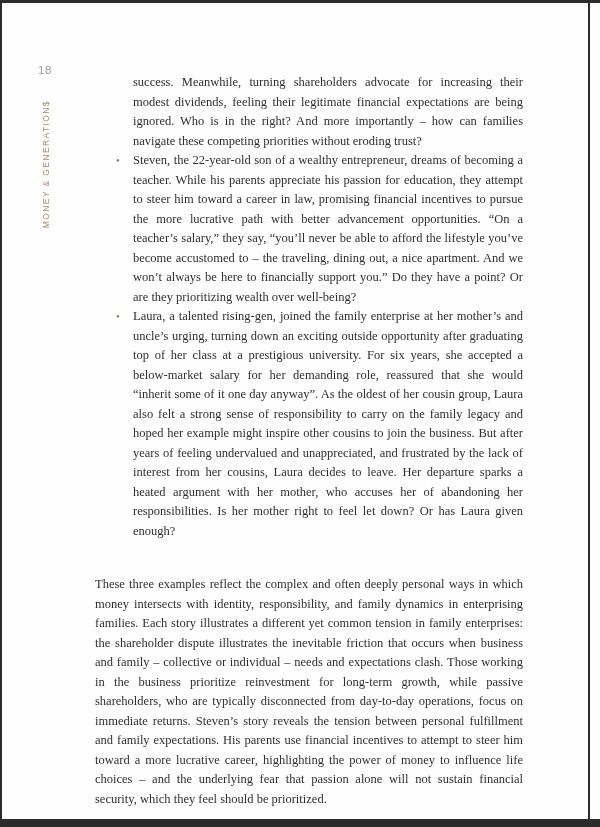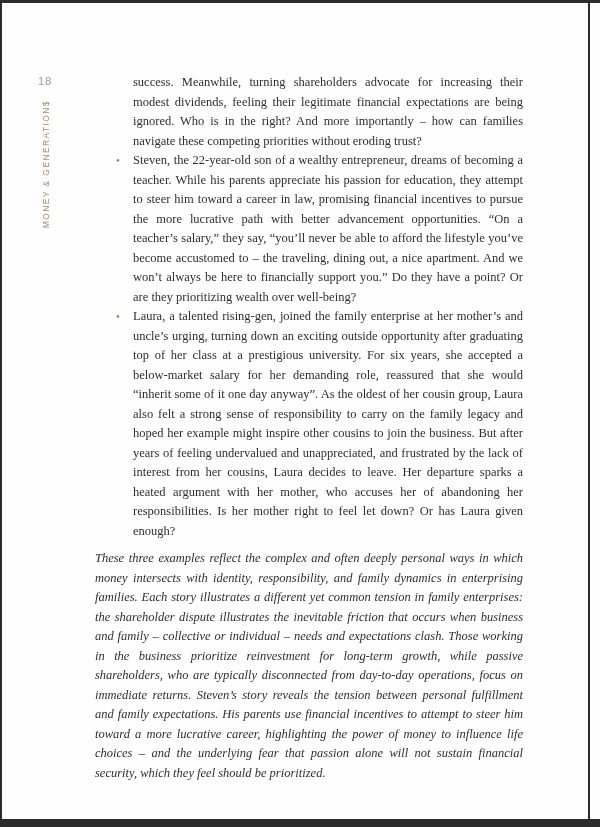--- a/index.html
+++ b/index.html
@@ -13,21 +13,21 @@
     font-family: "Liberation Serif", serif;
   }
   .edge-top    { position: absolute; top: 0; left: 0; right: 0; height: 3px; background: #2c2c2c; }
   .edge-left   { position: absolute; top: 0; left: 0; bottom: 0; width: 2px; background: #2c2c2c; }
   .edge-right  { position: absolute; top: 0; left: 588px; bottom: 0; width: 2px; background: #2c2c2c; }
   .edge-bottom { position: absolute; left: 0; right: 0; bottom: 0; height: 8px; background: #2c2c2c; }
 
   .page-number {
     position: absolute;
     left: 38px;
-    top: 75px;
+    top: 64px;
     font-family: "Liberation Sans", sans-serif;
     font-size: 11.5px;
     color: #9c9c9c;
     letter-spacing: 0.5px;
   }
   .running-head {
     position: absolute;
     left: 41px;
     top: 100px;
     writing-mode: vertical-rl;
@@ -52,21 +52,21 @@
   .bullet-continuation { padding-left: 38px; }
   .bullet-item { position: relative; padding-left: 38px; }
   .bullet-item .bullet-icon {
     position: absolute;
     left: 21px;
     top: 0;
     font-size: 11px;
     line-height: 19.5px;
     color: #8d7352;
   }
-  .closing-paragraph { margin-top: 8px; font-style: italic; }
+  .closing-paragraph { margin-top: 34px; }
 </style>
 </head>
 <body>
 
 <div class="page">
 
   <div class="edge-top"></div>
   <div class="edge-left"></div>
   <div class="edge-right"></div>
   <div class="edge-bottom"></div>

